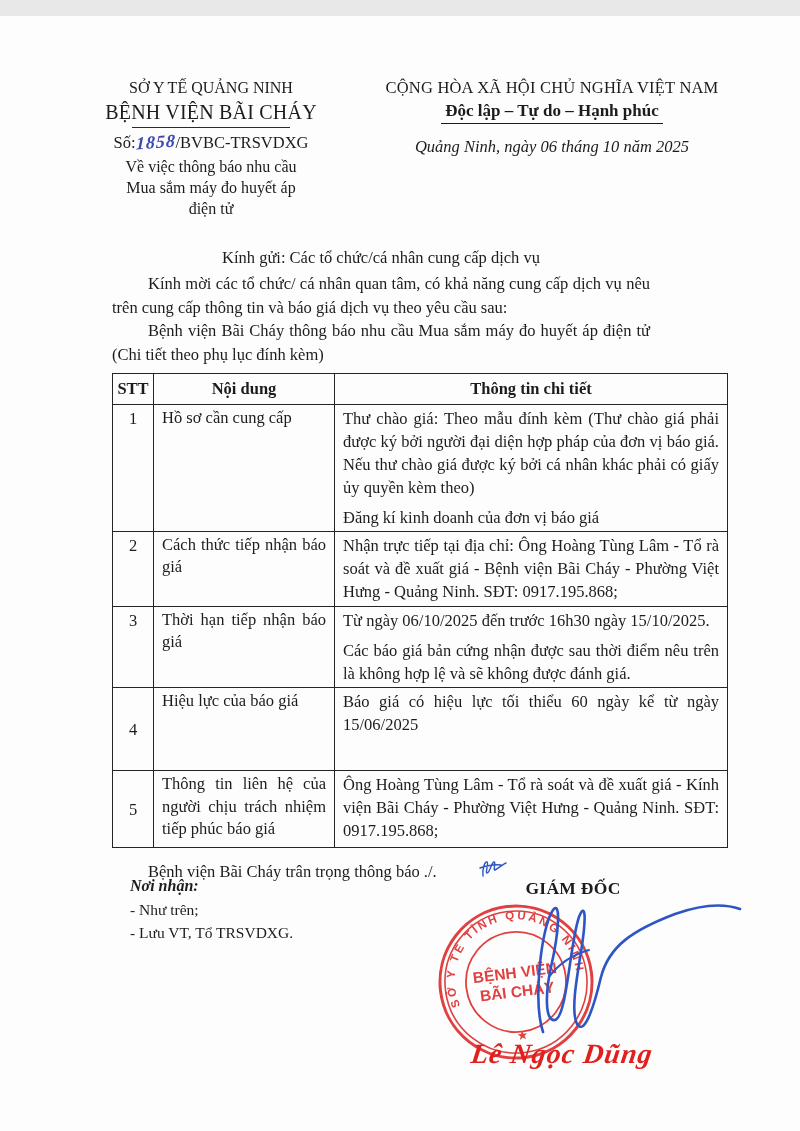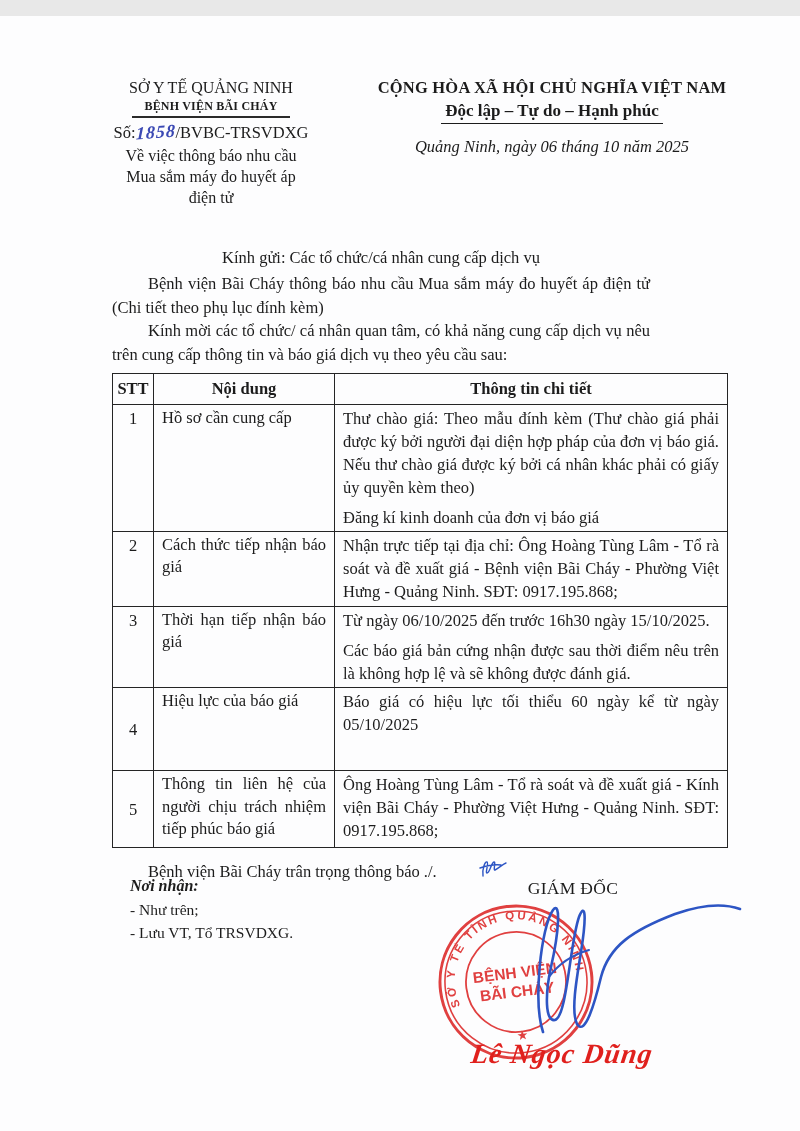--- a/index.html
+++ b/index.html
@@ -4,27 +4,27 @@
 <style>
   html,body{margin:0;padding:0;background:#e8e8e8;}
   .page{
     position:relative;width:800px;height:1131px;margin:16px auto;
     background:#fdfdfe;overflow:hidden;
     font-family:"Liberation Serif","DejaVu Serif",serif;color:#1c1c1c;
   }
   
   .hdr-left{position:absolute;left:94px;top:62px;width:234px;text-align:center;font-size:16px;line-height:1.3;}
   .hdr-left .dept{font-size:16px;}
-  .hdr-left .org{font-weight:bold;font-size:12px;letter-spacing:.2px;}
+  .hdr-left .org{font-weight:normal;font-size:20px;letter-spacing:.2px;}
   .org-rule{width:158px;height:1.4px;background:#2a2a2a;margin:2px auto 3px auto;}
   .hdr-left .doc-no{font-size:16.5px;}
   .hand-no{color:#3b49b4;font-style:italic;font-weight:bold;display:inline-block;transform:rotate(-4deg) skewX(-6deg);font-size:18px;letter-spacing:1px;}
   .hdr-left .subject{font-size:16px;line-height:1.32;margin-top:1px;}
   .hdr-right{position:absolute;left:366px;top:62px;width:372px;text-align:center;}
-  .hdr-right .national{font-weight:bold;font-size:16.5px;letter-spacing:.2px;}
+  .hdr-right .national{font-weight:normal;font-size:16.5px;letter-spacing:.2px;}
   .hdr-right .motto{font-weight:bold;font-size:17px;display:inline-block;border-bottom:1.6px solid #1c1c1c;padding:0 4px 2px 4px;margin-top:3px;}
   .hdr-right .dateline{font-style:italic;font-size:16.5px;margin-top:13px;}
   
   .doc-body{position:absolute;left:112px;top:230px;width:538px;font-size:16.5px;line-height:1.42;}
   .salutation{text-align:center;margin:0 0 3px 0;}
   .para{text-align:justify;text-indent:36px;margin:0;}
   
   table.quote{border-collapse:collapse;width:616px;margin-top:7px;border-radius:15px;}
   table.quote th,table.quote td{border:1.4px solid #252525;padding:2px 8px;font-size:16.5px;vertical-align:top;}
   th.c-stt{width:32px;}
@@ -39,21 +39,21 @@
   tr.r1 td{height:108px;}
   tr.r2 td{height:70px;}
   tr.r3 td{height:76px;}
   tr.r4 td{height:78px;}
   tr.r5 td{height:72px;}
   .closing{margin-top:11px;text-indent:36px;}
   .init-mark{display:inline-block;vertical-align:-2px;margin-left:4px;}
   
   .recipients{position:absolute;left:130px;top:858px;font-size:15.5px;line-height:1.5;}
   .recipients .label{font-weight:bold;font-style:italic;font-size:16px;}
-  .signer-title{position:absolute;left:462px;top:862px;width:222px;text-align:center;font-weight:normal;font-size:17.5px;letter-spacing:.3px;}
+  .signer-title{position:absolute;left:462px;top:862px;width:222px;text-align:center;font-weight:bold;font-size:17.5px;letter-spacing:.3px;}
   .stamp-wrap{position:absolute;left:434px;top:884px;width:164px;height:164px;transform:rotate(-7deg);}
   .sig-wrap{position:absolute;left:515px;top:866px;width:230px;height:175px;pointer-events:none;}
   .signer-name{
     position:absolute;left:452px;top:1022px;width:220px;text-align:center;
     color:#e0201d;font-style:italic;font-weight:bold;font-size:28px;
     transform:skewX(-8deg);letter-spacing:1px;
   }
 </style>
 </head>
 <body>
@@ -73,22 +73,22 @@
   </div>
 
   <div class="hdr-right">
     <div class="national">CỘNG HÒA XÃ HỘI CHỦ NGHĨA VIỆT NAM</div>
     <div><span class="motto">Độc lập – Tự do – Hạnh phúc</span></div>
     <div class="dateline">Quảng Ninh, ngày  06  tháng 10  năm 2025</div>
   </div>
 
   <div class="doc-body">
     <p class="salutation">Kính gửi: Các tổ chức/cá nhân cung cấp dịch vụ</p>
+    <p class="para">Kính mời các tổ chức/ cá nhân quan tâm, có khả năng cung cấp dịch vụ nêu trên cung cấp thông tin và báo giá dịch vụ theo yêu cầu sau:</p>
     <p class="para">Bệnh viện Bãi Cháy thông báo nhu cầu Mua sắm máy đo huyết áp điện tử (Chi tiết theo phụ lục đính kèm)</p>
-    <p class="para">Kính mời các tổ chức/ cá nhân quan tâm, có khả năng cung cấp dịch vụ nêu trên cung cấp thông tin và báo giá dịch vụ theo yêu cầu sau:</p>
 
     <table class="quote">
       <thead>
         <tr>
           <th class="c-stt">STT</th>
           <th class="c-content">Nội dung</th>
           <th>Thông tin chi tiết</th>
         </tr>
       </thead>
       <tbody>
@@ -112,21 +112,21 @@
           <td class="content">Thời hạn tiếp nhận báo giá</td>
           <td class="detail">
             <p>Từ ngày 06/10/2025 đến trước 16h30 ngày 15/10/2025.</p>
             <p>Các báo giá bản cứng nhận được sau thời điểm nêu trên là không hợp lệ và sẽ không được đánh giá.</p>
           </td>
         </tr>
         <tr class="r4 v-mid">
           <td class="stt">4</td>
           <td class="content">Hiệu lực của báo giá</td>
           <td class="detail">
-            <p>Báo giá có hiệu lực tối thiểu 60 ngày kể từ ngày 05/10/2025</p>
+            <p>Báo giá có hiệu lực tối thiểu 60 ngày kể từ ngày 15/06/2025</p>
           </td>
         </tr>
         <tr class="r5 v-mid">
           <td class="stt">5</td>
           <td class="content">Thông tin liên hệ của người chịu trách nhiệm tiếp phúc báo giá</td>
           <td class="detail">
             <p>Ông Hoàng Tùng Lâm - Tổ rà soát và đề xuất giá - Kính viện Bãi Cháy - Phường Việt Hưng - Quảng Ninh. SĐT: 0917.195.868;</p>
           </td>
         </tr>
       </tbody>

